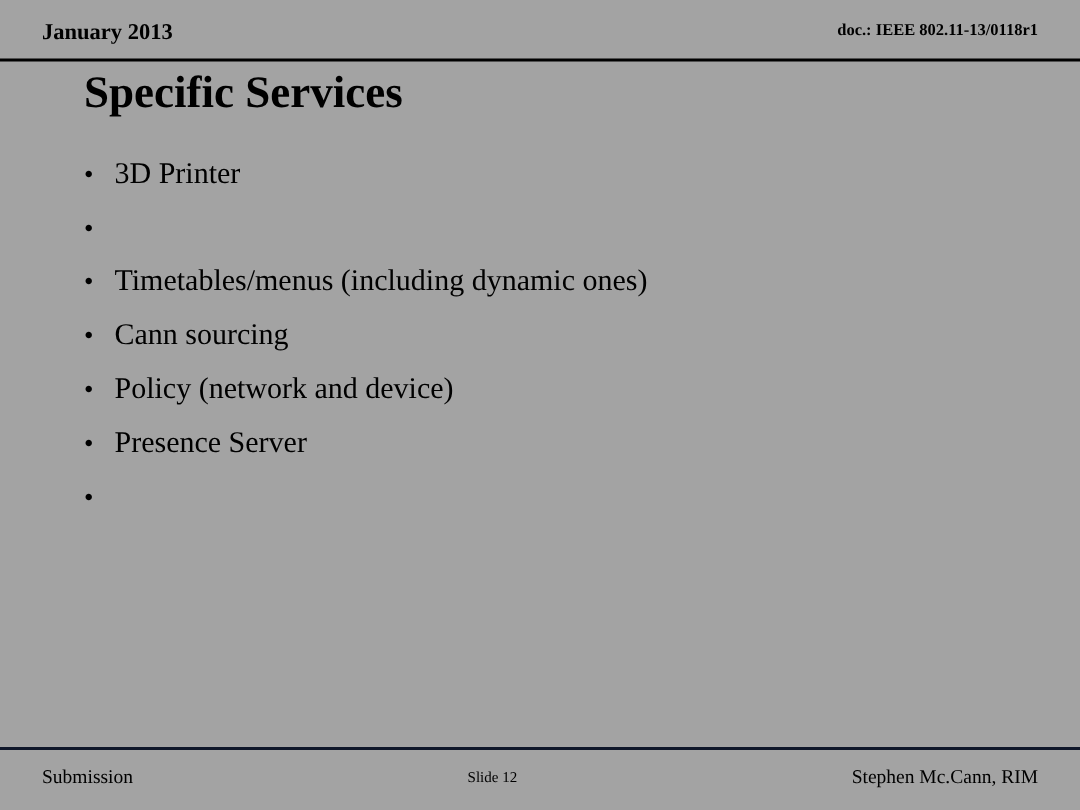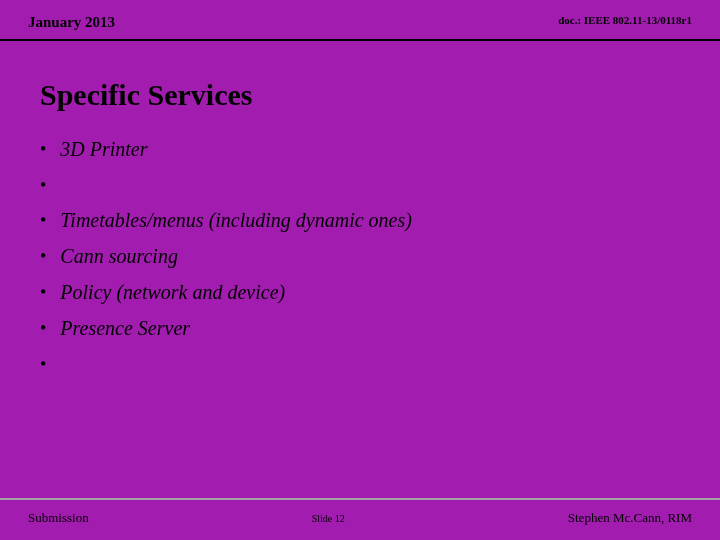--- a/index.html
+++ b/index.html
@@ -13,21 +13,21 @@
       height: 540px;
       background: #ffffff;
       font-family: 'Times New Roman', Times, serif;
       position: relative;
       overflow: hidden;
     }
 
     .slide {
       width: 720px;
       height: 540px;
-      background: #a21caf;
+      background: #a3a3a3;
       position: relative;
       padding: 0;
     }
 
     .header {
       display: flex;
       justify-content: space-between;
       align-items: flex-start;
       padding: 14px 28px 8px 28px;
       border-bottom: 2px solid #000000;
@@ -39,21 +39,22 @@
       color: #000000;
     }
 
     .header-right {
       font-size: 11px;
       font-weight: bold;
       color: #000000;
     }
 
     .main-content {
-      padding: 37px 40px 10px 40px;
+      padding: 4px 40px 10px 40px;
+      margin-left: 16px;
     }
 
     .slide-title {
       font-size: 30px;
       font-weight: bold;
       color: #000000;
       margin-bottom: 24px;
     }
 
     .bullet-list {
@@ -72,33 +73,32 @@
 
     .bullet-dot {
       margin-right: 14px;
       margin-top: 2px;
       font-size: 18px;
       line-height: 1.3;
     }
 
     .bullet-text {
       line-height: 1.3;
-      font-style: italic;
     }
 
     .footer {
       position: absolute;
       bottom: 0;
       left: 0;
       right: 0;
       display: flex;
       justify-content: space-between;
       align-items: center;
       padding: 10px 28px 14px 28px;
-      border-top: 2px solid #a3a3a3;
+      border-top: 2px solid #0f172a;
     }
 
     .footer-left {
       font-size: 13px;
       color: #000000;
     }
 
     .footer-center {
       font-size: 10px;
       color: #000000;

